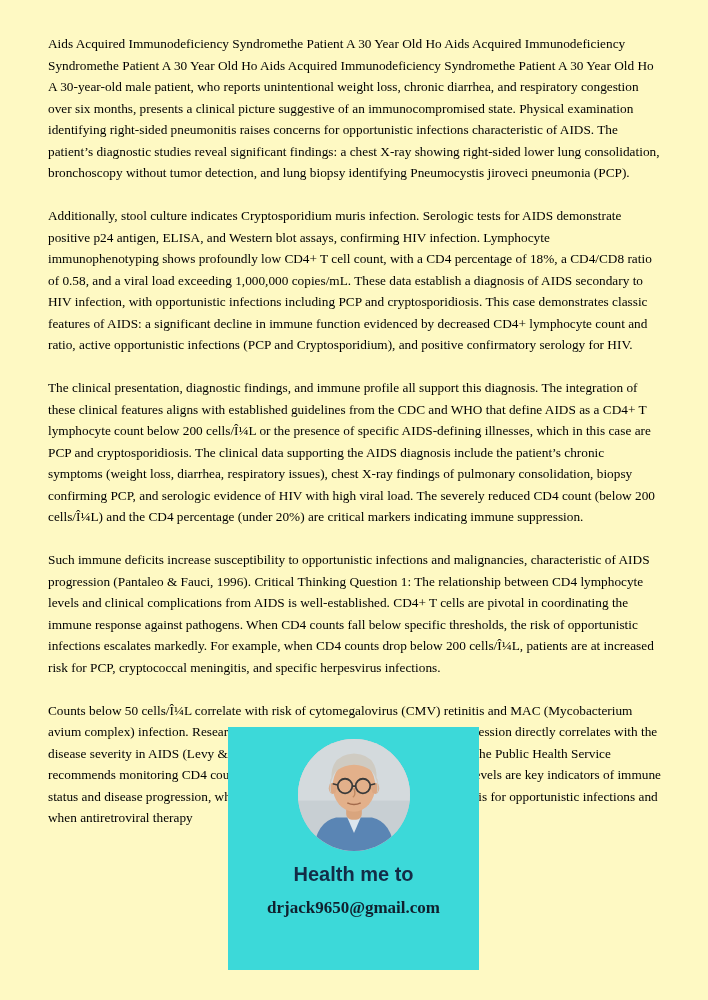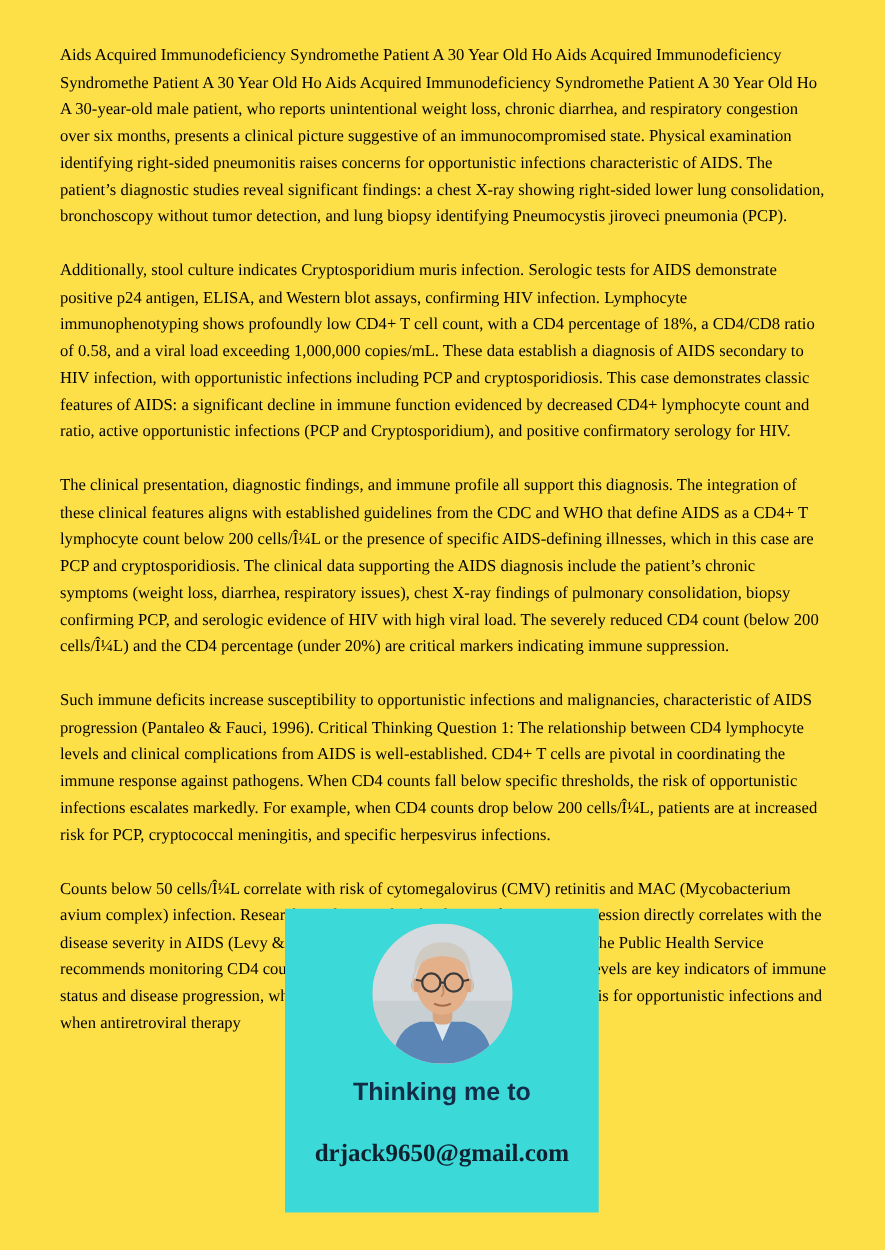--- a/index.html
+++ b/index.html
@@ -4,21 +4,21 @@
 <style>
   html, body {
     margin: 0;
     padding: 0;
     background: #ffffff;
   }
   .page {
     position: relative;
     width: 708px;
     height: 1000px;
-    background: #fde047;
+    background: #fef9c3;
     overflow: hidden;
     font-family: "Liberation Serif", serif;
   }
   .doc {
     position: absolute;
     left: 48px;
     top: 33px;
     width: 613px;
     color: #000000;
     font-size: 13.3px;
@@ -53,24 +53,24 @@
   .popup-headline {
     margin-top: 10px;
     font-family: "Liberation Sans", sans-serif;
     font-weight: bold;
     font-size: 20px;
     line-height: 27px;
     color: #132c47;
     text-align: center;
   }
   .popup-email {
-    margin-top: 24px;
+    margin-top: 10px;
     font-family: "Liberation Serif", serif;
     font-weight: bold;
-    font-size: 20px;
+    font-size: 17px;
     color: #10202e;
     text-align: left;
   }
 </style>
 </head>
 <body>
 
 <div class="page">
 
   <div class="doc">
@@ -105,18 +105,18 @@
         <circle cx="58" cy="42" r="6.5" fill="none" stroke="#3a3a3a" stroke-width="1.6"></circle>
         <line x1="48.5" y1="42" x2="51.5" y2="42" stroke="#3a3a3a" stroke-width="1.6"></line>
         <line x1="35.5" y1="41" x2="31" y2="40" stroke="#3a3a3a" stroke-width="1.4"></line>
         <line x1="64.5" y1="41" x2="69" y2="40" stroke="#3a3a3a" stroke-width="1.4"></line>
 
         <path d="M50 44 Q52 50 49 52" fill="none" stroke="#c08a63" stroke-width="1.3"></path>
         <path d="M44 57 Q50 60 56 57" fill="none" stroke="#a36a4b" stroke-width="1.4"></path>
       </svg>
     </div>
     <div class="popup-headline">
-      <div>Thinking me to</div>
+      <div>Health me to</div>
     </div>
     <div class="popup-email">drjack9650@gmail.com</div>
   </div>
 
 </div>
 
 </body></html>

